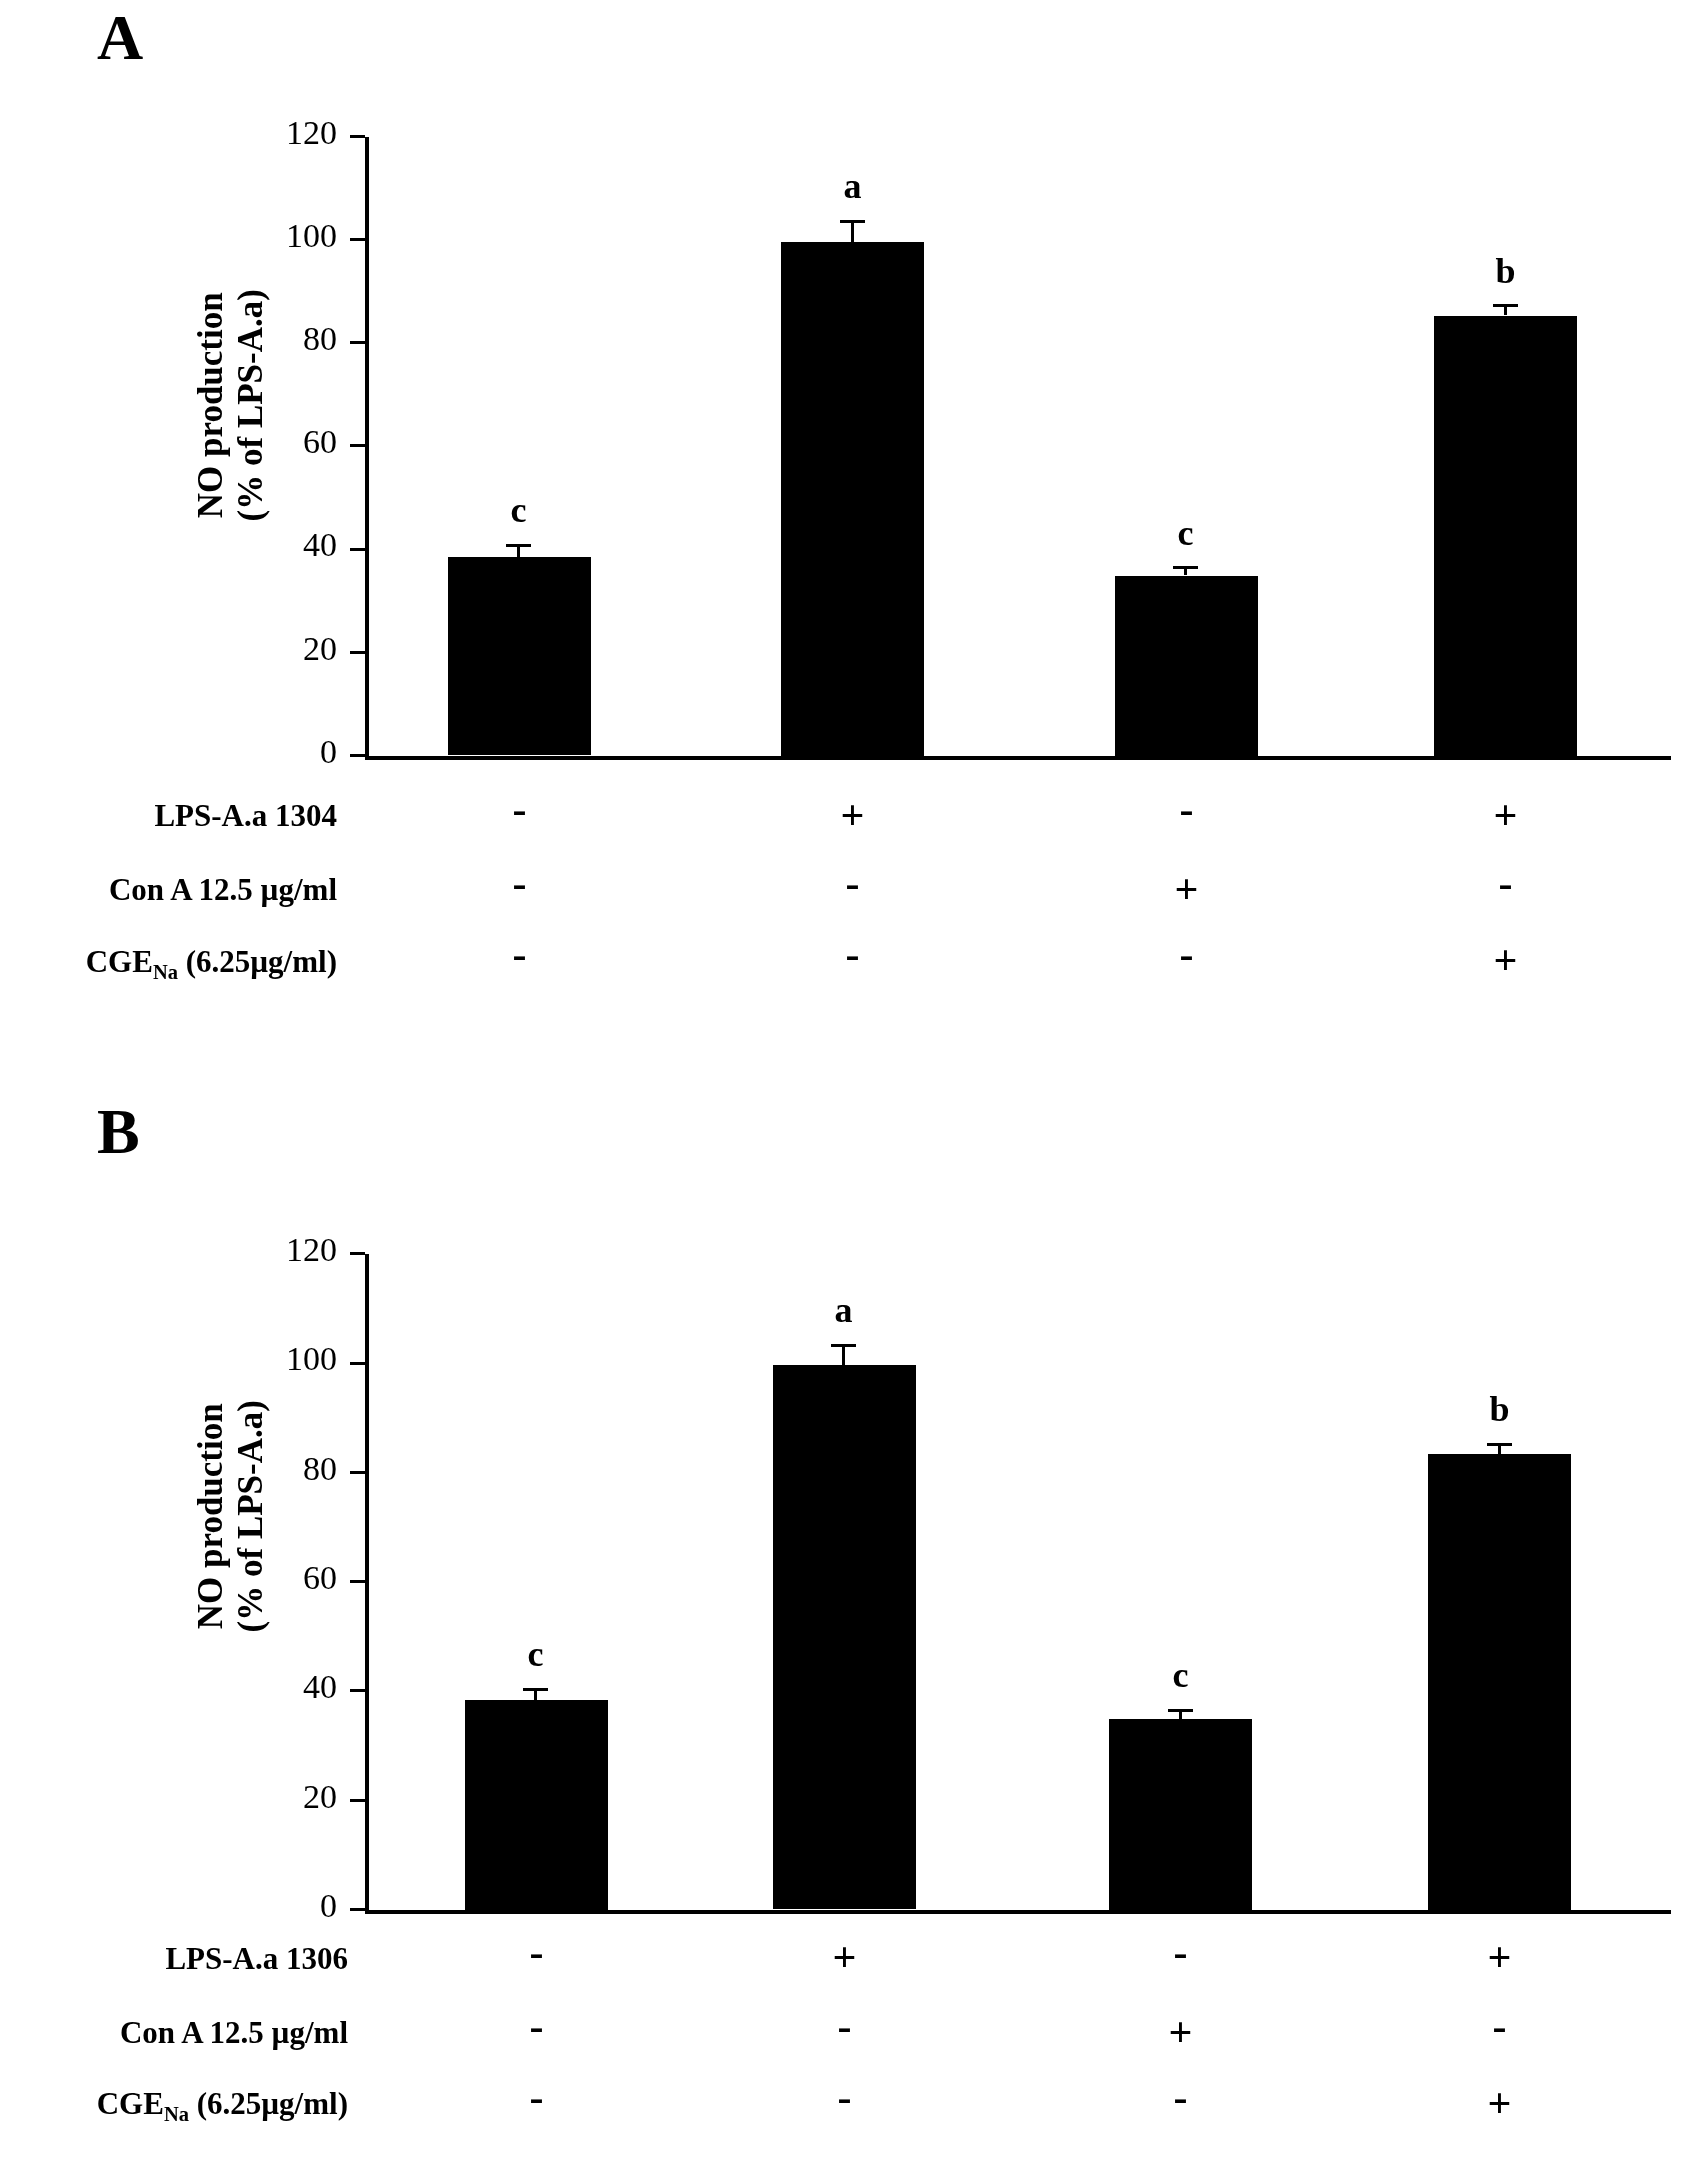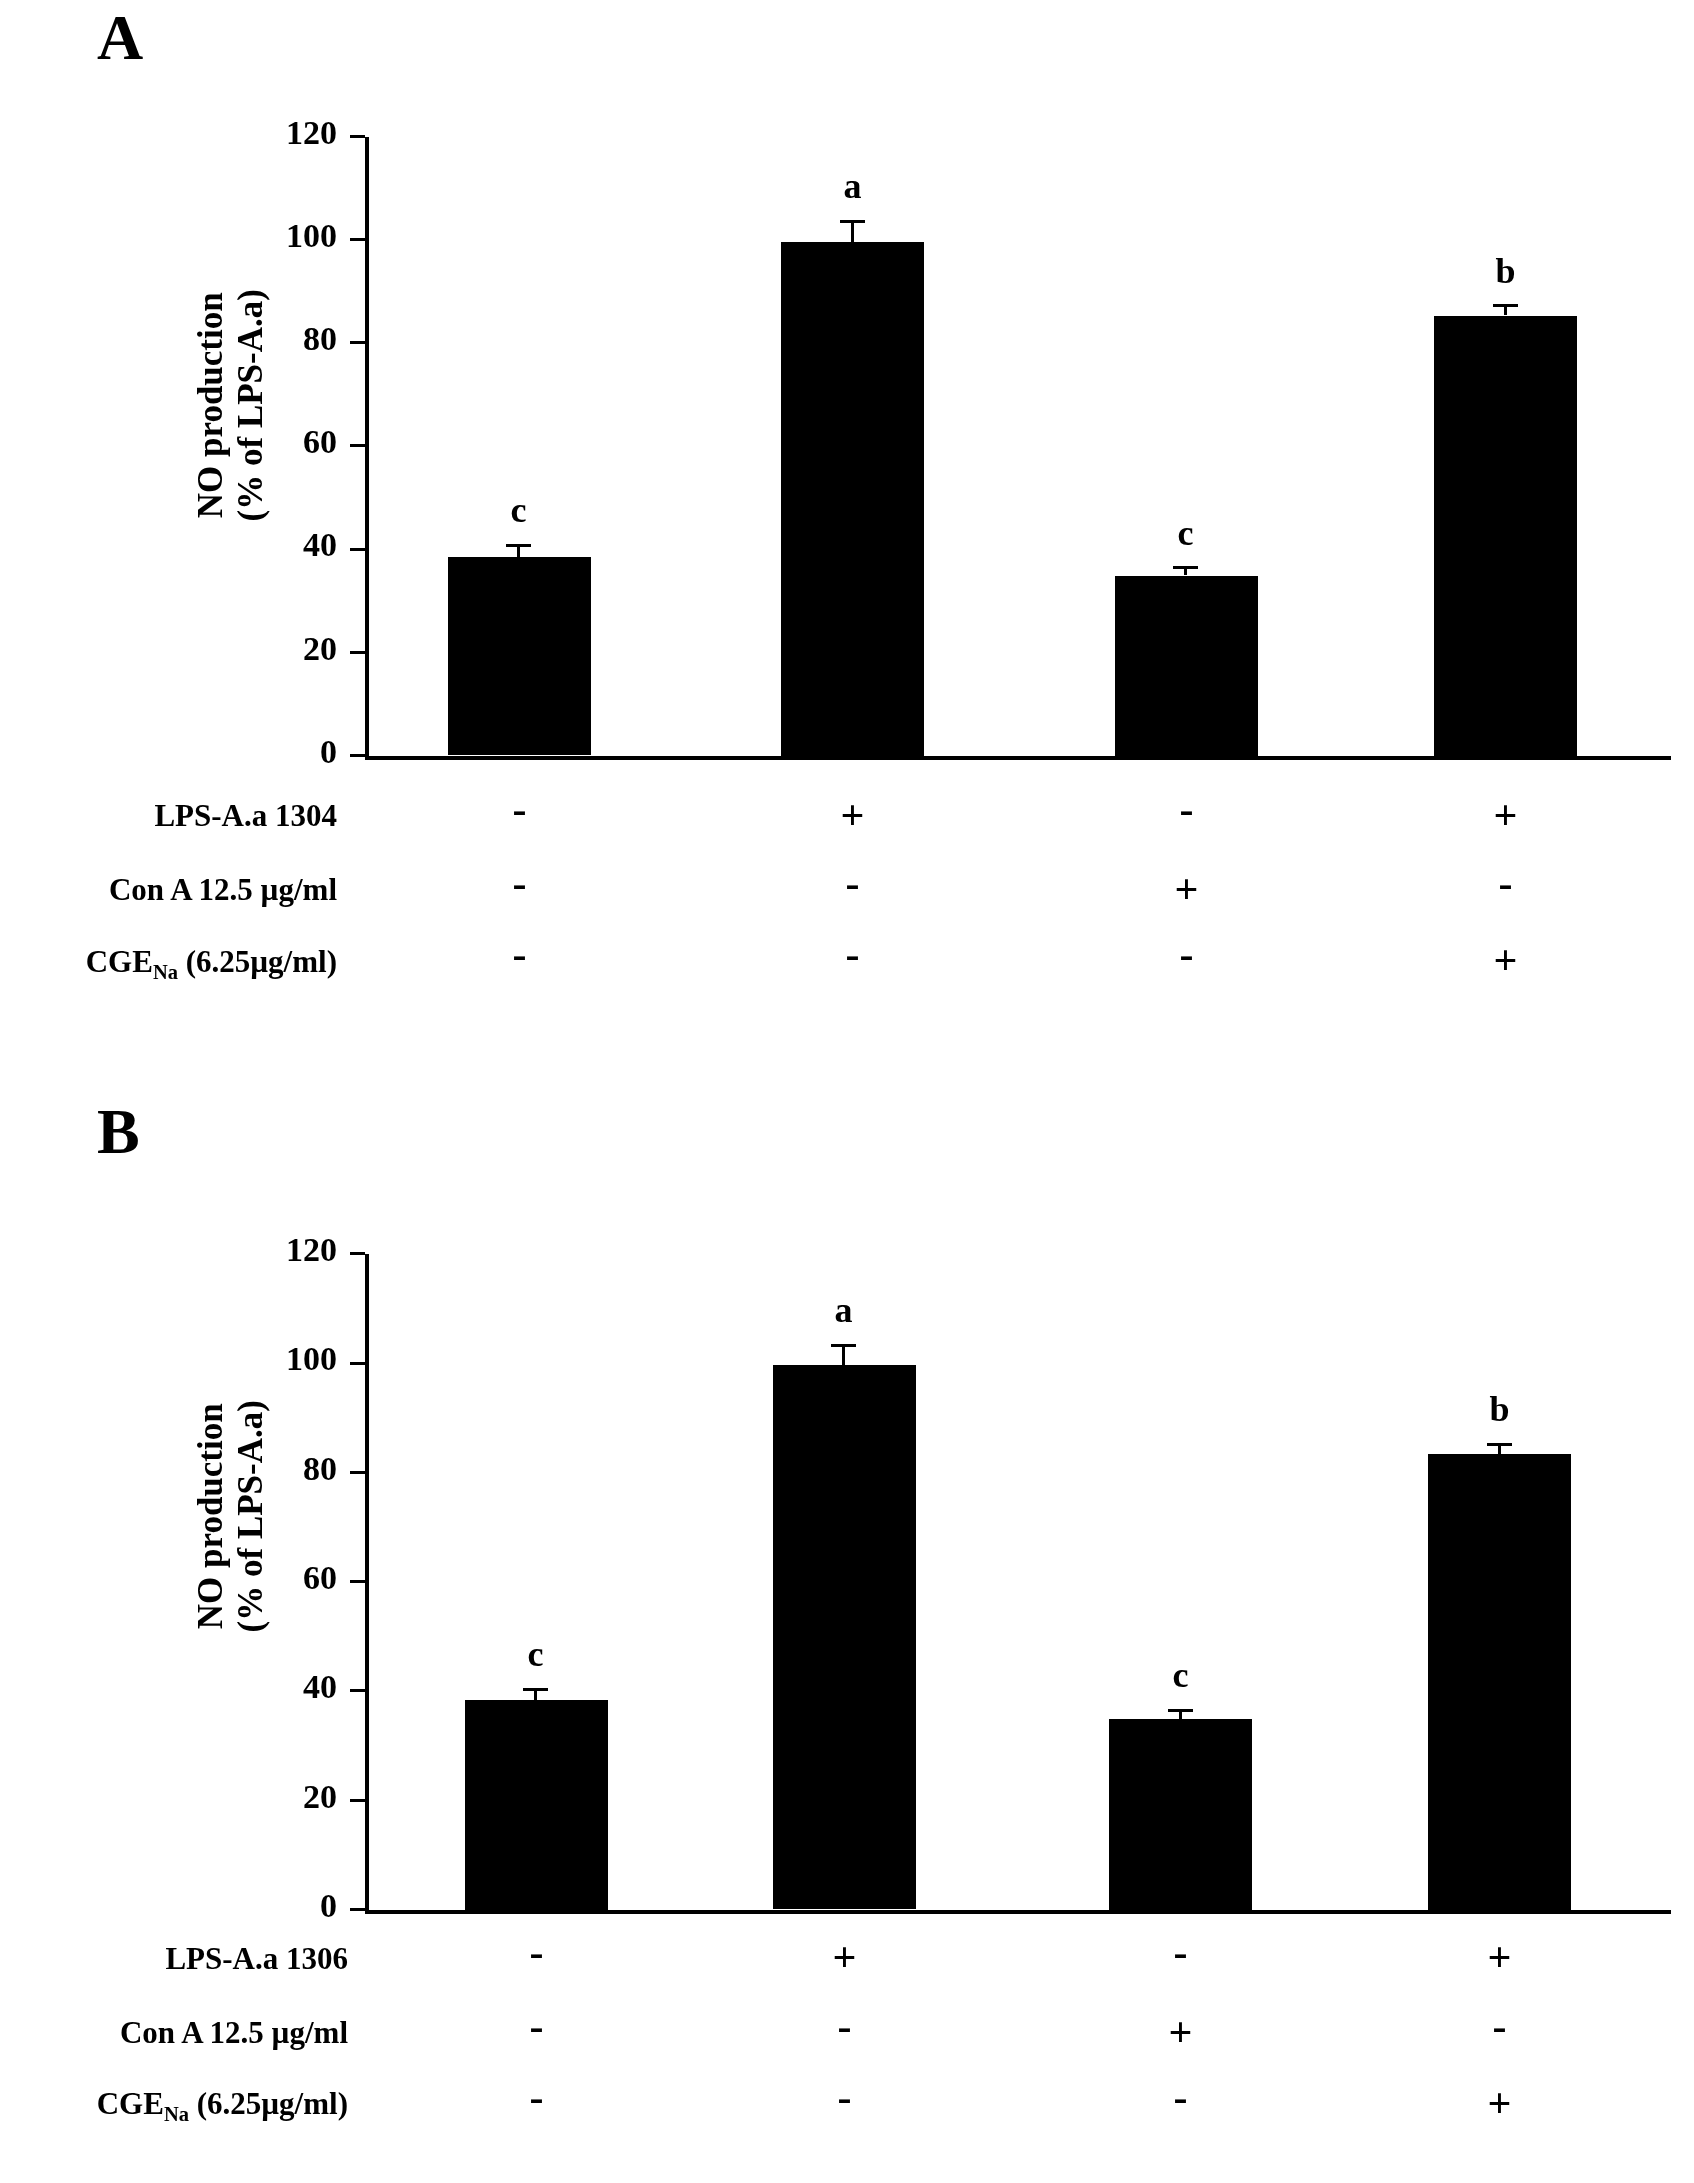--- a/index.html
+++ b/index.html
@@ -59,21 +59,21 @@
   }
   .tick {
     position: absolute;
     background: #000;
     height: 3.4px;
     width: 15px;
   }
   .tick-label {
     position: absolute;
     font-size: 34px;
-    font-weight: bold;
+    font-weight: normal;
     text-align: right;
     white-space: nowrap;
     font-family: "Liberation Serif", serif;
   }
   .bar {
     position: absolute;
     background: #000000;
   }
   .errbar {
     position: absolute;

